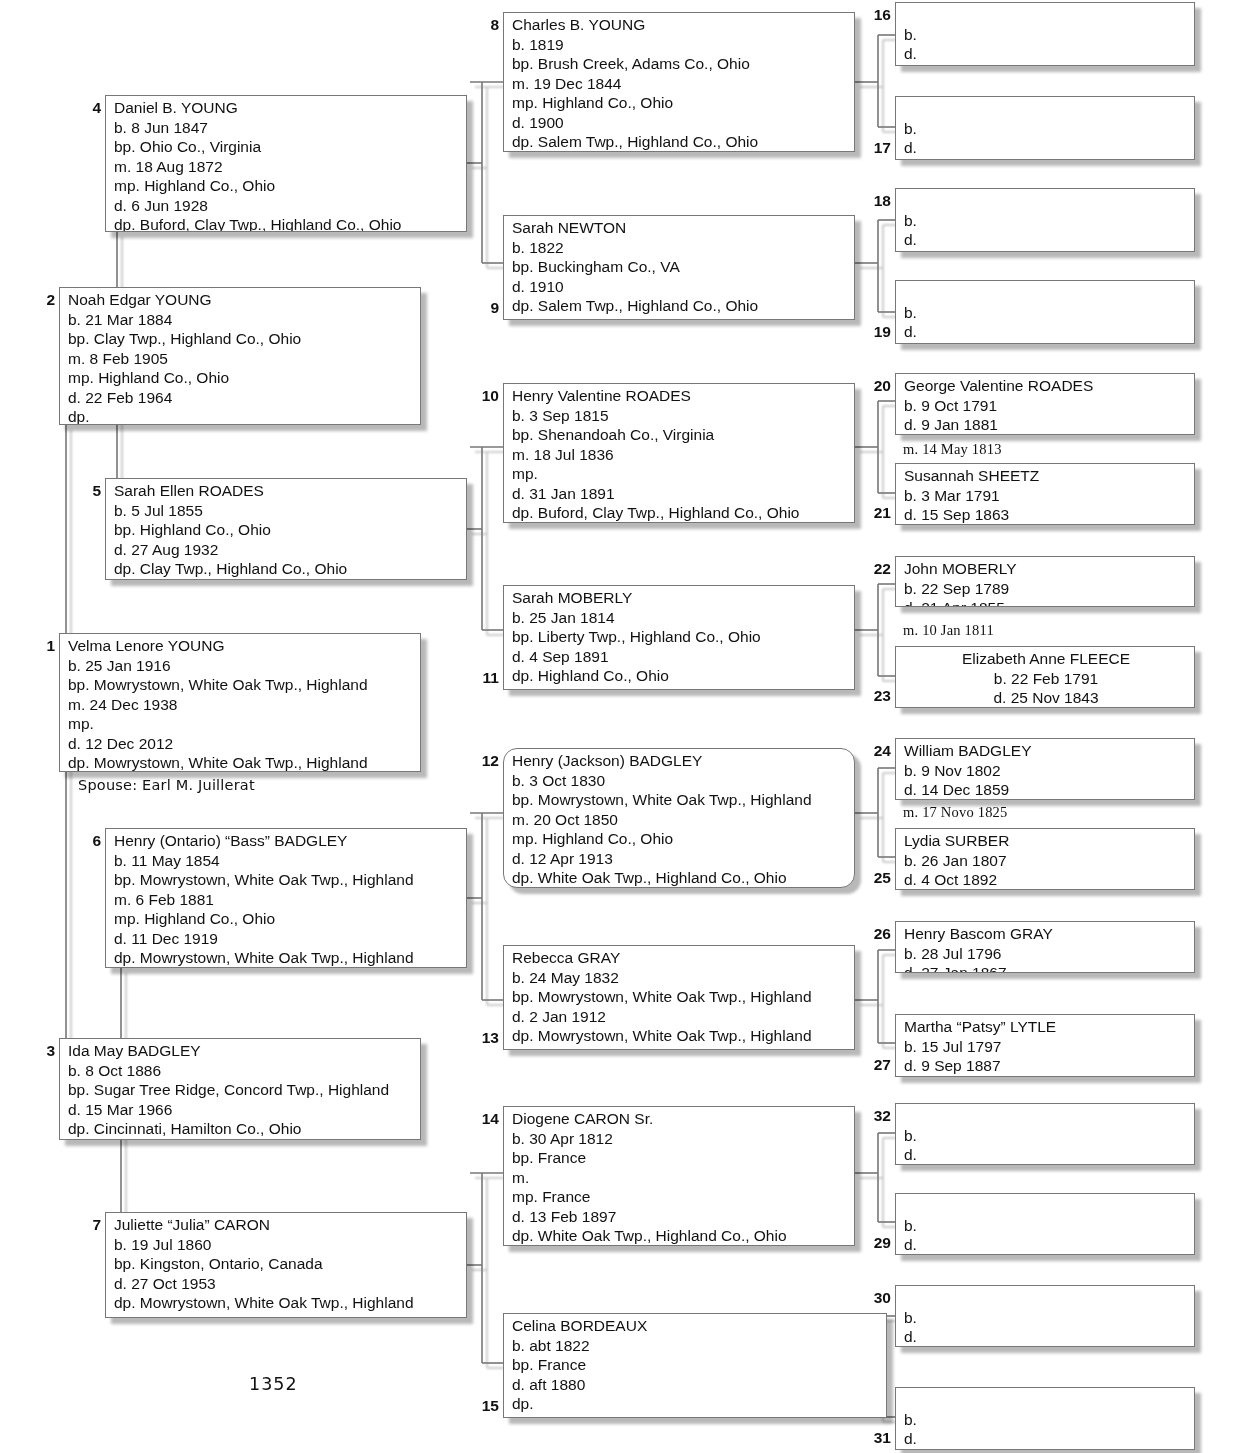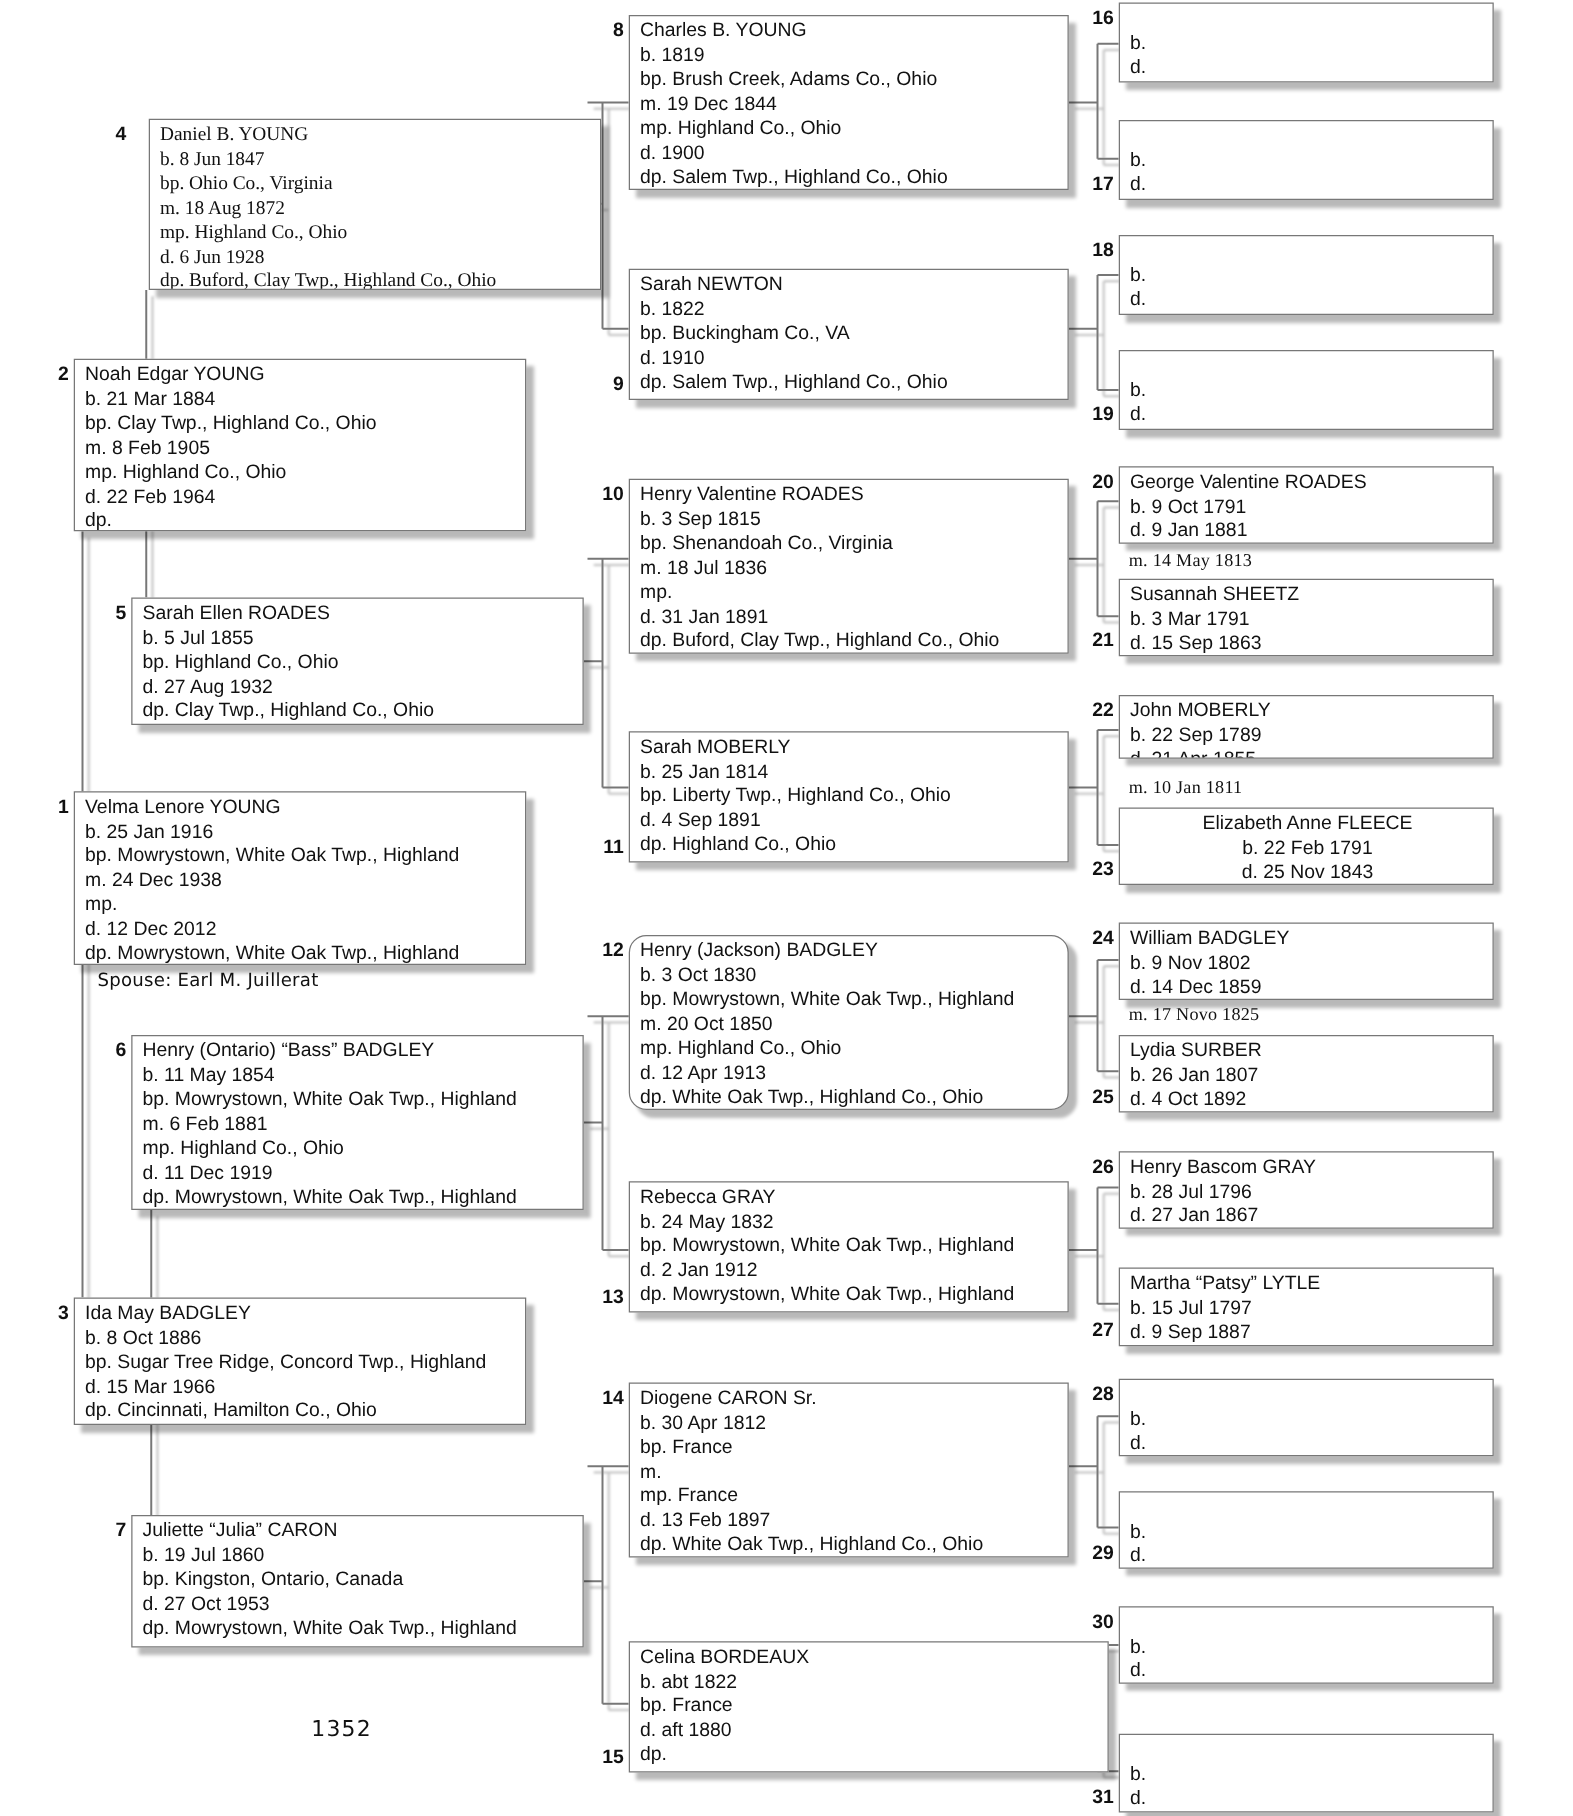--- a/index.html
+++ b/index.html
@@ -148,21 +148,21 @@
     </div>
     <div class="pnum" style="left: 21px; top: 290px;">2</div>
     <div class="pbox" style="left: 59px; top: 1038px; width: 362px; height: 102px;">
     <div class="pname">Ida May BADGLEY</div>
   <div class="pline">b. 8 Oct 1886</div>
       <div class="pline">bp. Sugar Tree Ridge, Concord Twp., Highland</div>
       <div class="pline">d. 15 Mar 1966</div>
       <div class="pline">dp. Cincinnati, Hamilton Co., Ohio</div>
     </div>
     <div class="pnum" style="left: 21px; top: 1041px;">3</div>
-    <div class="pbox" style="left: 119px; top: 95px; width: 362px; height: 137px; font-family: Liberation Serif, serif;">
+    <div class="pbox" style="left: 105px; top: 95px; width: 362px; height: 137px;">
     <div class="pname">Daniel B. YOUNG</div>
   <div class="pline">b. 8 Jun 1847</div>
       <div class="pline">bp. Ohio Co., Virginia</div>
       <div class="pline">m. 18 Aug 1872</div>
       <div class="pline">mp. Highland Co., Ohio</div>
       <div class="pline">d. 6 Jun 1928</div>
       <div class="pline">dp. Buford, Clay Twp., Highland Co., Ohio</div>
     </div>
     <div class="pnum" style="left: 67px; top: 98px;">4</div>
     <div class="pbox" style="left: 105px; top: 478px; width: 362px; height: 102px;">
@@ -316,38 +316,38 @@
   <div class="pline">b. 9 Nov 1802</div>
       <div class="pline">d. 14 Dec 1859</div>
     </div>
     <div class="pnum" style="left: 857px; top: 741px;">24</div>
     <div class="pbox" style="left: 895px; top: 828px; width: 300px; height: 62px;">
     <div class="pname">Lydia SURBER</div>
   <div class="pline">b. 26 Jan 1807</div>
       <div class="pline">d. 4 Oct 1892</div>
     </div>
     <div class="pnum" style="left: 857px; top: 868px;">25</div>
-    <div class="pbox" style="left: 895px; top: 921px; width: 300px; height: 62px;">
+    <div class="pbox" style="left: 895px; top: 921px; width: 300px; height: 52px;">
     <div class="pname">Henry Bascom GRAY</div>
   <div class="pline">b. 28 Jul 1796</div>
       <div class="pline">d. 27 Jan 1867</div>
     </div>
     <div class="pnum" style="left: 857px; top: 924px;">26</div>
     <div class="pbox" style="left: 895px; top: 1014px; width: 300px; height: 63px;">
     <div class="pname">Martha “Patsy” LYTLE</div>
   <div class="pline">b. 15 Jul 1797</div>
       <div class="pline">d. 9 Sep 1887</div>
     </div>
     <div class="pnum" style="left: 857px; top: 1055px;">27</div>
     <div class="pbox" style="left: 895px; top: 1103px; width: 300px; height: 62px;">
     <div class="pname"></div>
   <div class="pline">b.</div>
       <div class="pline">d.</div>
     </div>
-    <div class="pnum" style="left: 857px; top: 1106px;">28</div>
+    <div class="pnum" style="left: 857px; top: 1106px;">32</div>
     <div class="pbox" style="left: 895px; top: 1193px; width: 300px; height: 62px;">
     <div class="pname"></div>
   <div class="pline">b.</div>
       <div class="pline">d.</div>
     </div>
     <div class="pnum" style="left: 857px; top: 1233px;">29</div>
     <div class="pbox" style="left: 895px; top: 1285px; width: 300px; height: 62px;">
     <div class="pname"></div>
   <div class="pline">b.</div>
       <div class="pline">d.</div>

